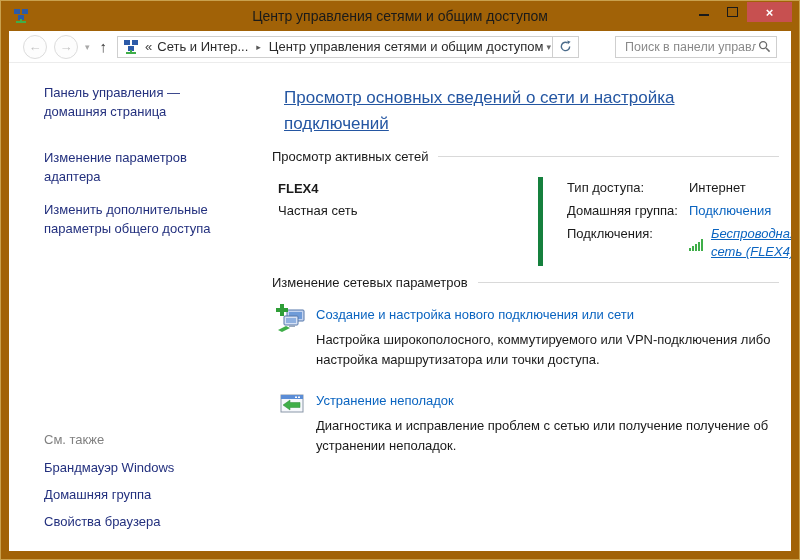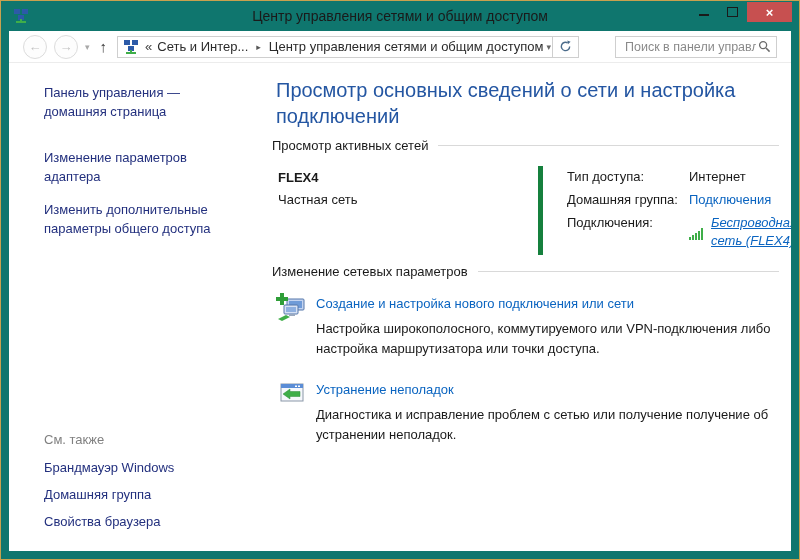--- a/index.html
+++ b/index.html
@@ -1,17 +1,17 @@
 <!DOCTYPE html>
 <html><head>
 <meta charset="utf-8">
 <style>
   html,body{margin:0;padding:0;background:#fff;}
   body{width:800px;height:560px;font-family:"Liberation Sans","DejaVu Sans",sans-serif;-webkit-font-smoothing:antialiased;}
-  .frame{position:relative;width:798px;height:558px;background:#0f766e;border:1px solid #c9a14e;box-sizing:content-box;}
+  .frame{position:relative;width:798px;height:558px;background:#a16207;border:1px solid #c9a14e;box-sizing:content-box;}
   
   .titlebar{position:relative;height:30px;display:flex;align-items:center;}
   .app-icon{margin-left:12px;width:16px;height:16px;flex:0 0 auto;}
   .title{position:absolute;left:0;right:0;top:0;height:30px;line-height:30px;text-align:center;font-size:14px;color:#1a1a1a;pointer-events:none;}
   .caption{position:absolute;top:1px;right:7px;display:flex;align-items:flex-start;}
   .cap{height:20px;display:flex;align-items:center;justify-content:center;cursor:default;}
   .cap.min,.cap.max{width:29px;}
   .cap.close{width:45px;background:#c75050;color:#fff;font-size:13px;font-weight:bold;}
   .minbar{display:inline-block;width:10px;height:2px;background:#1a1a1a;margin-top:6px;}
   .maxbox{display:inline-block;width:9px;height:8px;border:1.5px solid #1a1a1a;background:transparent;}
@@ -33,21 +33,21 @@
   .searchbox input{border:none;outline:none;flex:1;min-width:0;font-size:12.5px;font-family:inherit;color:#333;background:transparent;}
   .searchbox input::placeholder{color:#8a8a8a;}
   
   .content{flex:1;display:flex;min-height:0;padding-left:27px;}
   .sidebar{position:relative;width:228px;flex:0 0 auto;padding:20px 0 0 8px;box-sizing:border-box;font-size:13px;}
   .side-link{color:#23307e;line-height:19px;width:192px;margin-bottom:14px;cursor:pointer;}
   .see-also{position:absolute;left:8px;bottom:14px;}
   .see-also-header{color:#808080;margin-bottom:9px;}
   .see-also .side-link{margin-bottom:4px;line-height:23px;}
   .main{flex:1;padding:10px 12px 0 8px;box-sizing:border-box;min-width:0;}
-  .main h1{margin:4px;font-size:20px;font-weight:400;color:#2456a2;line-height:26px;}
+  .main h1{margin:12px;font-size:17px;font-weight:400;color:#2456a2;line-height:26px;text-decoration:underline;}
   .section{display:flex;align-items:center;margin-top:9px;font-size:13px;color:#1a1a1a;}
   .rule{flex:1;height:1px;background:#d9d9d9;margin-left:10px;}
   
   .netblock{display:flex;margin-top:13px;min-height:80px;}
   .netleft{width:266px;flex:0 0 auto;padding:4px 0 0 6px;box-sizing:border-box;}
   .netname{font-weight:bold;font-size:13px;color:#1a1a1a;}
   .nettype{font-size:13px;color:#1a1a1a;margin-top:7px;}
   .netright{flex:1;border-left:5px solid #15803d;padding:2px 0 0 24px;}
   .netrow{display:flex;margin-bottom:5px;font-size:13px;line-height:18px;}
   .nlabel{width:122px;flex:0 0 auto;color:#1a1a1a;}

